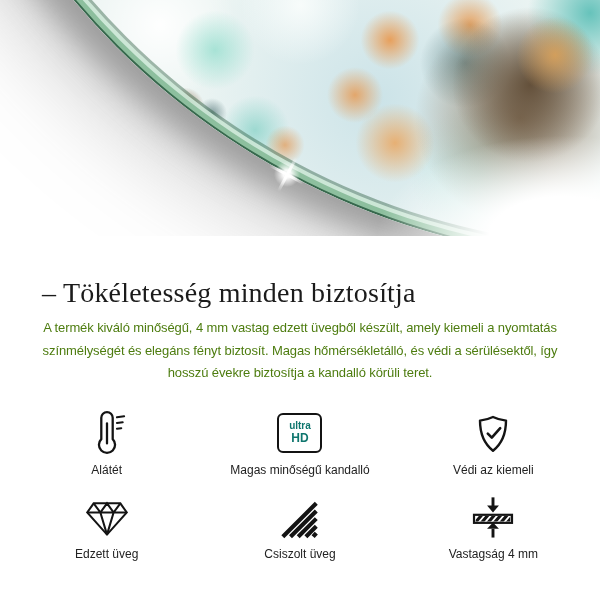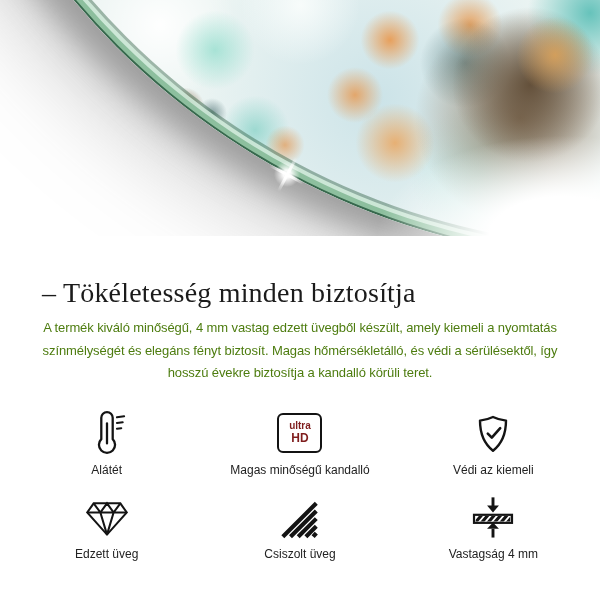--- a/index.html
+++ b/index.html
@@ -84,21 +84,21 @@
   }
   .feature { display:flex; flex-direction:column; align-items:center; }
   .icon-slot { height:48px; display:flex; align-items:flex-end; justify-content:center; }
   .flabel { margin-top:8px; font-size:12px; color:#222; white-space:nowrap; }
 
   svg.icon { stroke:#141414; fill:none; }
 
   .uhd {
     width:41px; height:36px; border:2.6px solid #131313; border-radius:6px;
     display:flex; flex-direction:column; align-items:center; justify-content:center;
-    color:#7f1d1d; margin-bottom:2px; line-height:1;
+    color:#0f766e; margin-bottom:2px; line-height:1;
   }
   .uhd-top { font-size:10px; font-weight:700; }
   .uhd-bottom { font-size:12px; font-weight:800; margin-top:1px; }
 </style>
 </head>
 <body>
 
 <div class="hero">
   <div class="plate-shadow"></div>
   <div class="plate"></div>

